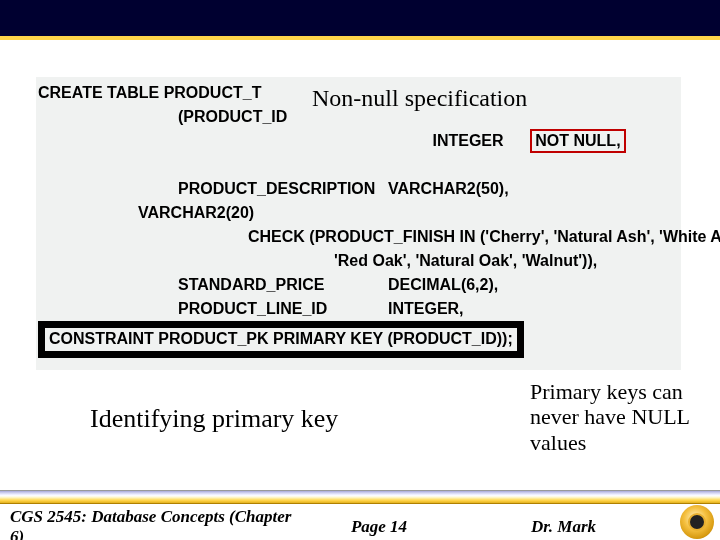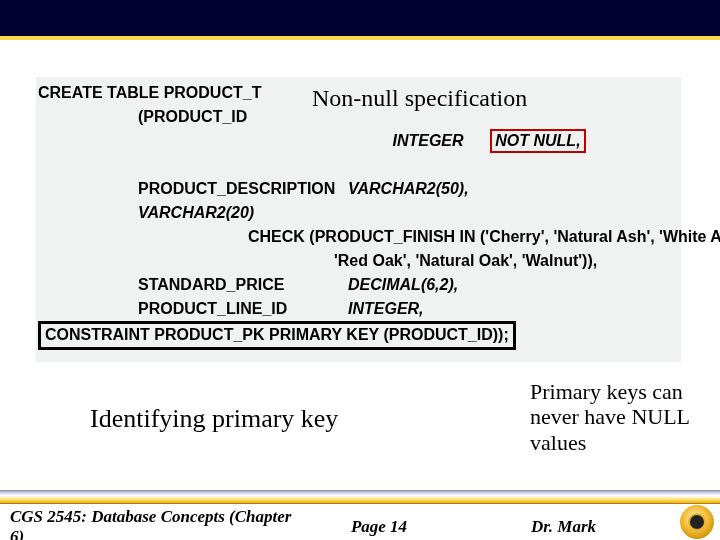--- a/index.html
+++ b/index.html
@@ -39,35 +39,35 @@
     font-family: "Arial Narrow", Arial, sans-serif;
     font-weight: 700;
     font-stretch: condensed;
     color: #000;
     font-size: 16px;
     line-height: 1.5;
   }
   
   .row { display: flex; white-space: pre; }
   .c1 { width: 100px; }
-  .c2 { width: 210px; }
-  .c3 { flex: 1; font-style: italic; }
+  .c2 { width: 210px; margin-left: 40px; }
+  .c3 { flex: 1; }
   .indent-check { padding-left: 210px; }
   .indent-check2 { padding-left: 296px; }
   
   .box-red {
     border: 2.5px solid #c00000;
     padding: 0 3px;
     display: inline-block;
     line-height: 1.25;
   }
   
   .constraint-wrap {
     display: inline-block;
-    border: 3px solid #000000;
+    border: 7px solid #000000;
     padding: 1px 4px;
     line-height: 1.3;
     text-align: center;
   }
   
   .caption1 {
     position: absolute;
     top: 41px;
     left: 312px;
     font-family: "Times New Roman", Times, serif;

